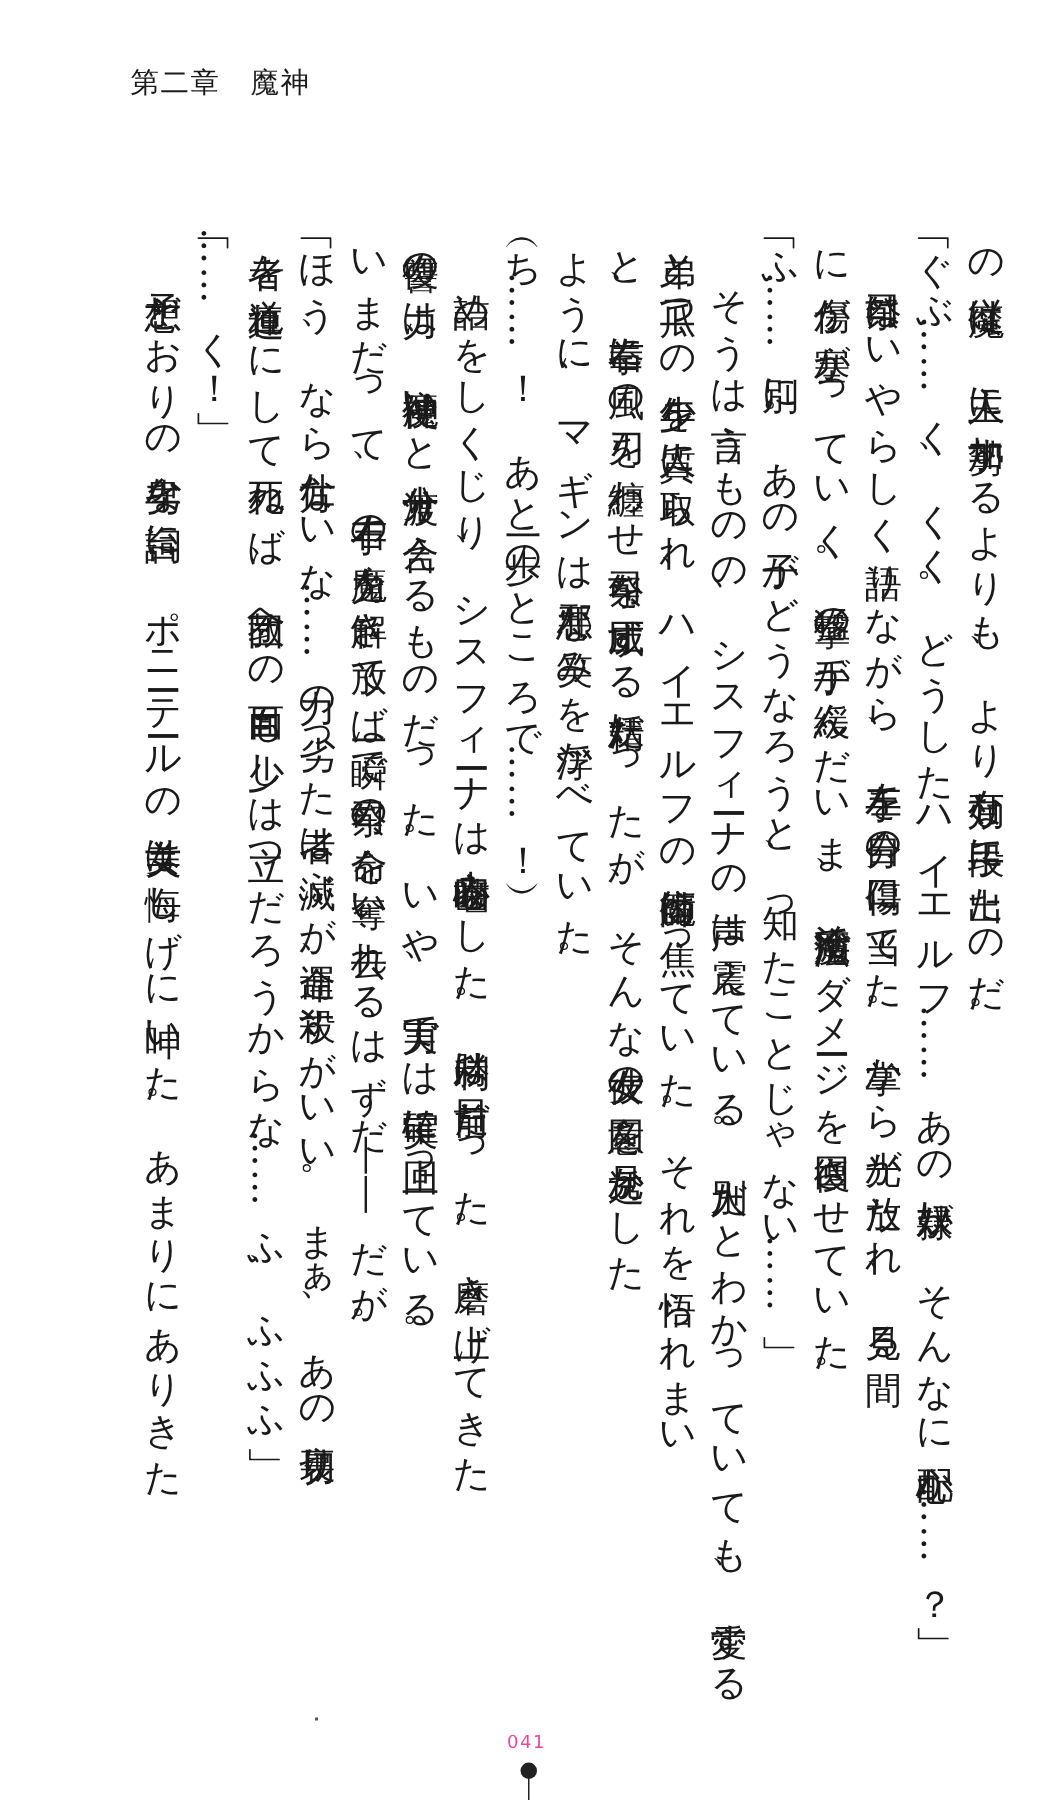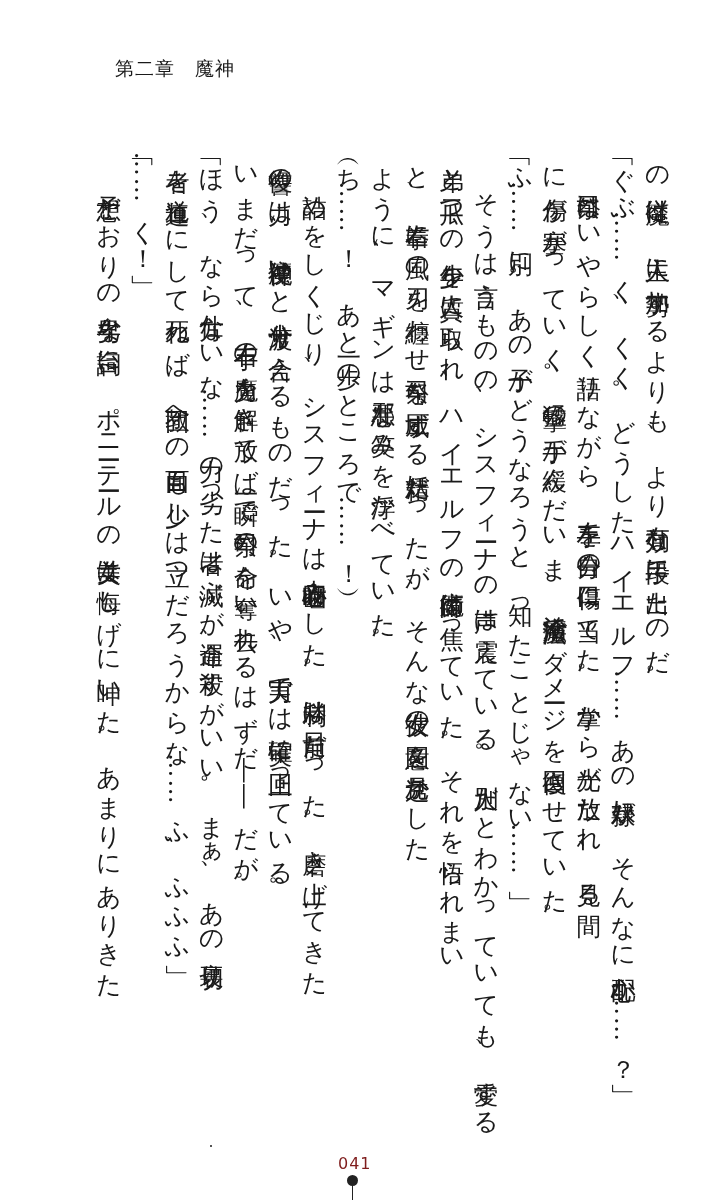--- a/index.html
+++ b/index.html
@@ -1,24 +1,24 @@
 <!DOCTYPE html>
 <html><head>
 <meta charset="utf-8">
 <style>
   html, body { margin: 0; padding: 0; background: #ffffff; }
   body { width: 702px; height: 1200px; position: relative; overflow: hidden;
          font-family: "DejaVu Serif", "Liberation Serif", serif; color: #1a1a1a; }
-  .running-head { position: absolute; left: 87px; top: 56px; font-size: 19px; letter-spacing: 1px; white-space: pre; margin-left: 28px; }
+  .running-head { position: absolute; left: 87px; top: 42px; font-size: 19px; letter-spacing: 1px; white-space: pre; }
   .body-text { position: absolute; right: 28px; top: 150px; height: 840px;
                writing-mode: vertical-rl; font-size: 24.6px; line-height: 34.3px;
                letter-spacing: 1.5px; }
   .body-text p { margin: 0; padding: 0; white-space: nowrap; }
-  .page-number { position: absolute; left: 338px; top: 1154px; font-size: 16px;
-                 font-family: "DejaVu Sans", "Liberation Sans", sans-serif; color: #7f1d1d; letter-spacing: 1px; }
+  .page-number { position: absolute; left: 338px; top: 1154px; font-size: 12px;
+                 font-family: "DejaVu Sans", "Liberation Sans", sans-serif; color: #ec4899; letter-spacing: 1px; }
   .marker-dot { position: absolute; left: 347px; top: 1175px; width: 11px; height: 11px; border-radius: 50%; background: #222; }
   .marker-line { position: absolute; left: 352px; top: 1184px; width: 1px; height: 16px; background: #222; }
   .speck { position: absolute; left: 210px; top: 1145px; width: 2px; height: 2px; background: #555; }
 </style>
 </head>
 <body>
 
 <div class="running-head">第二章　魔神</div>
 
 <div class="body-text">

